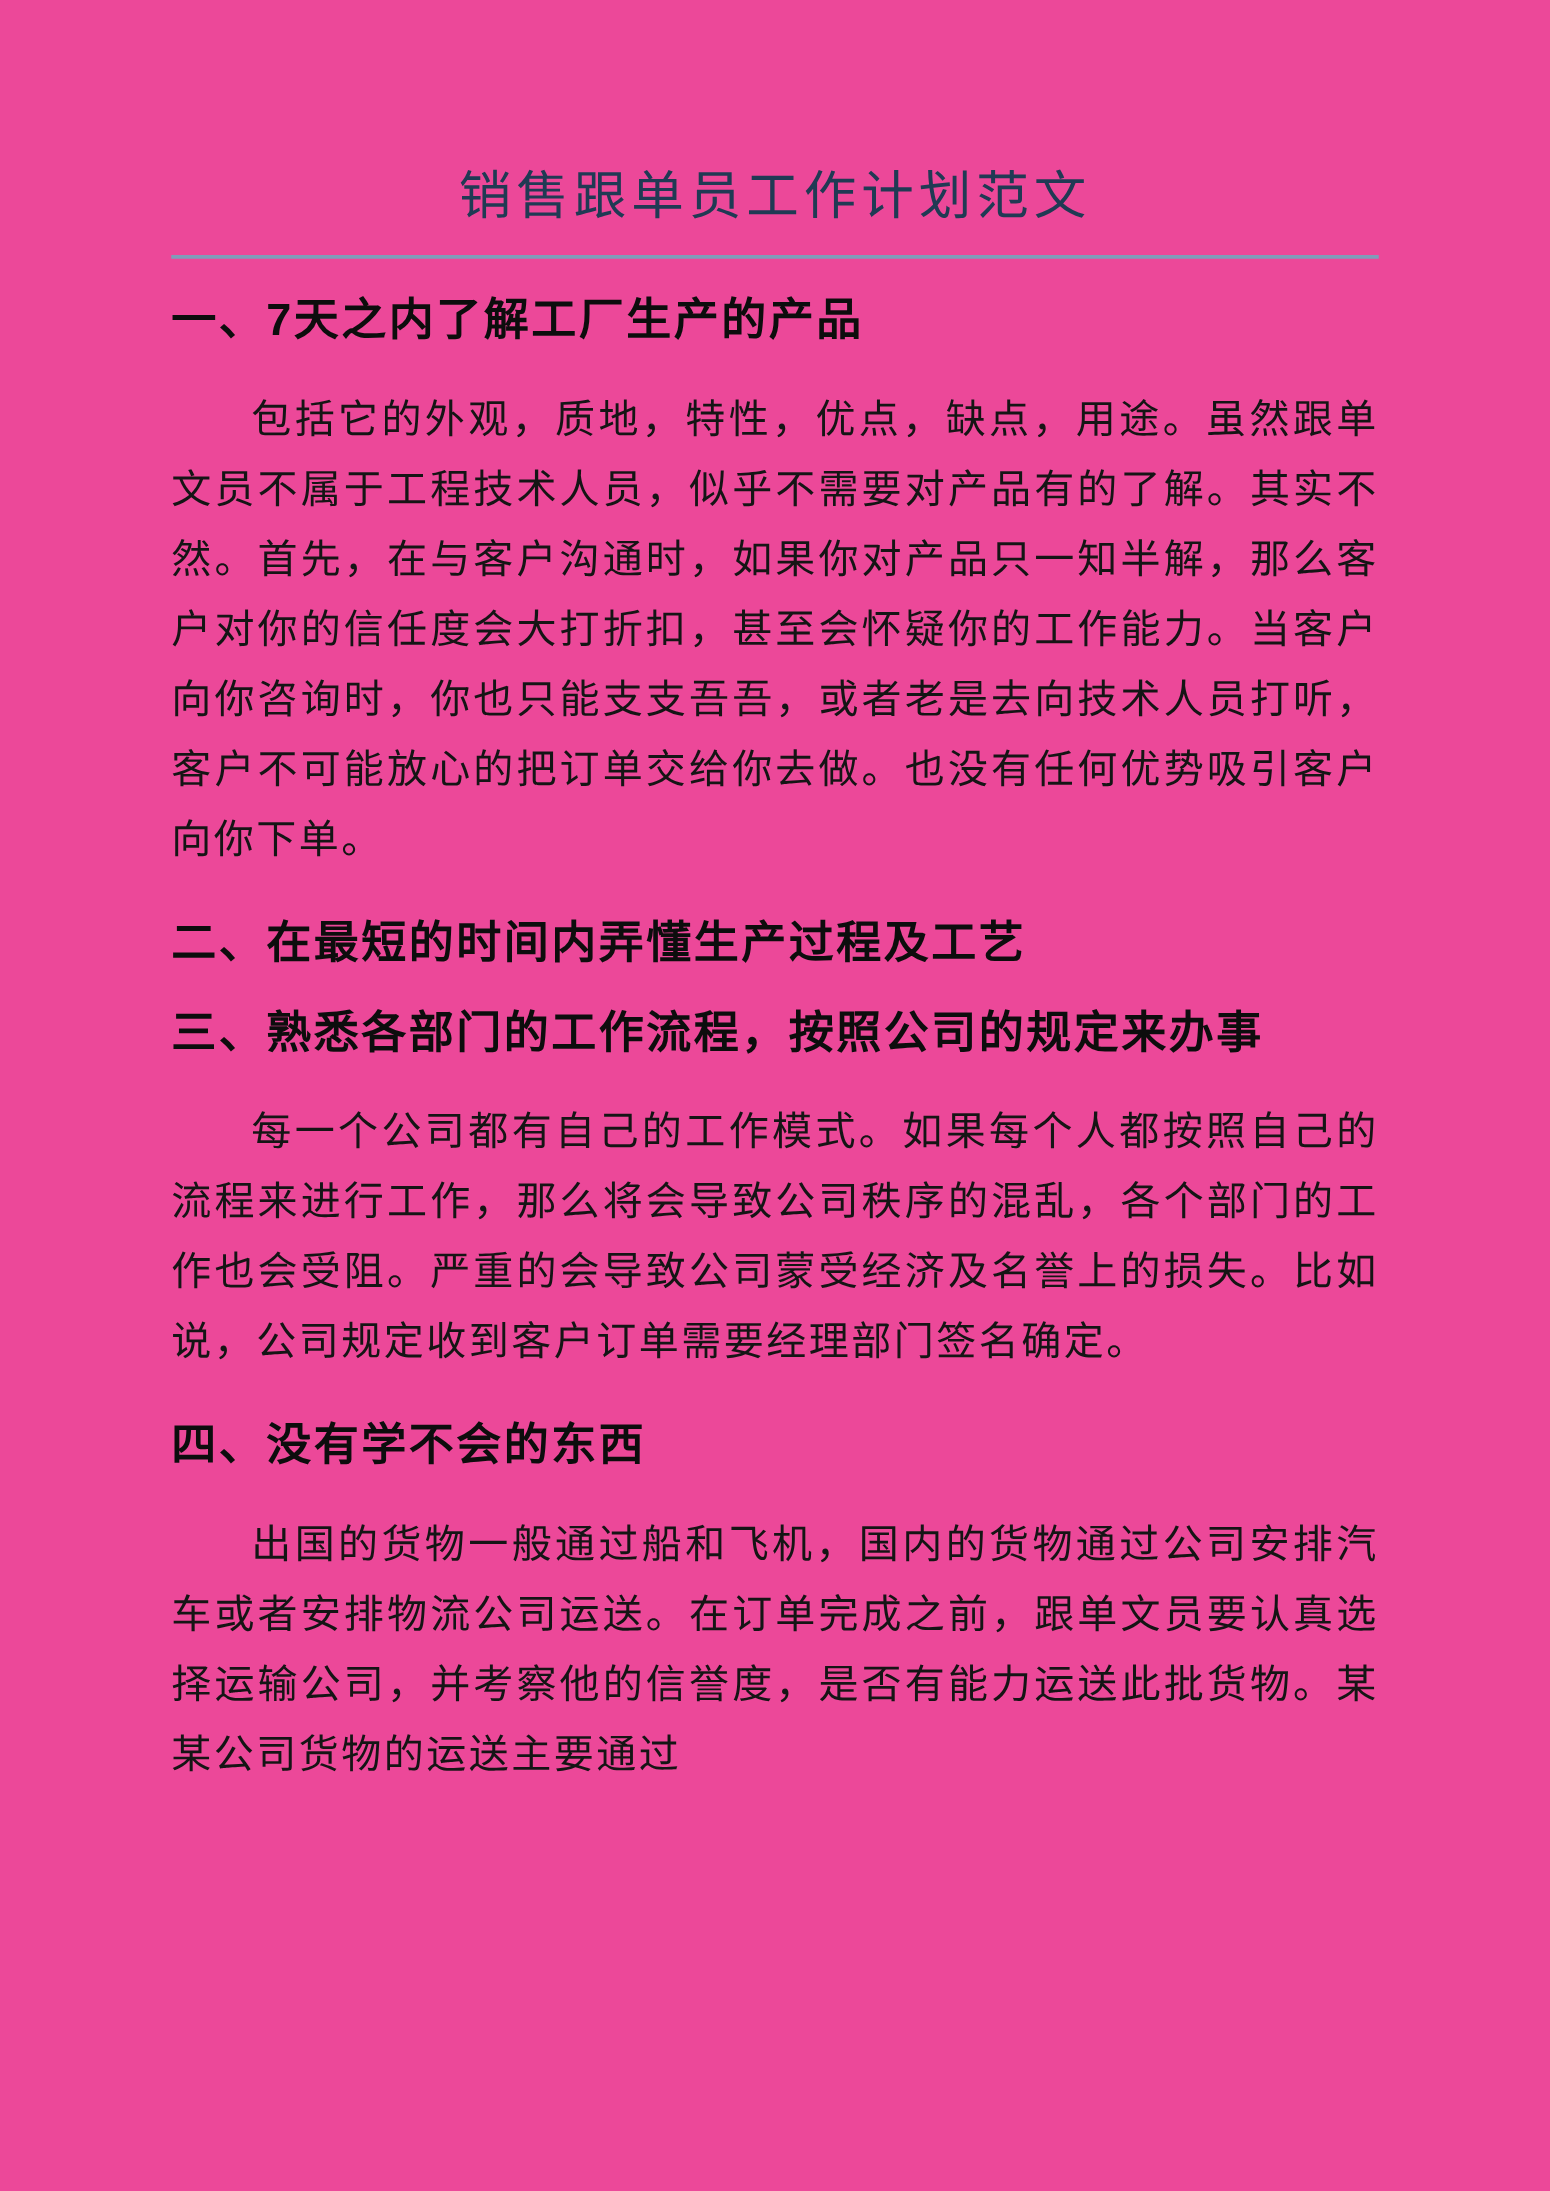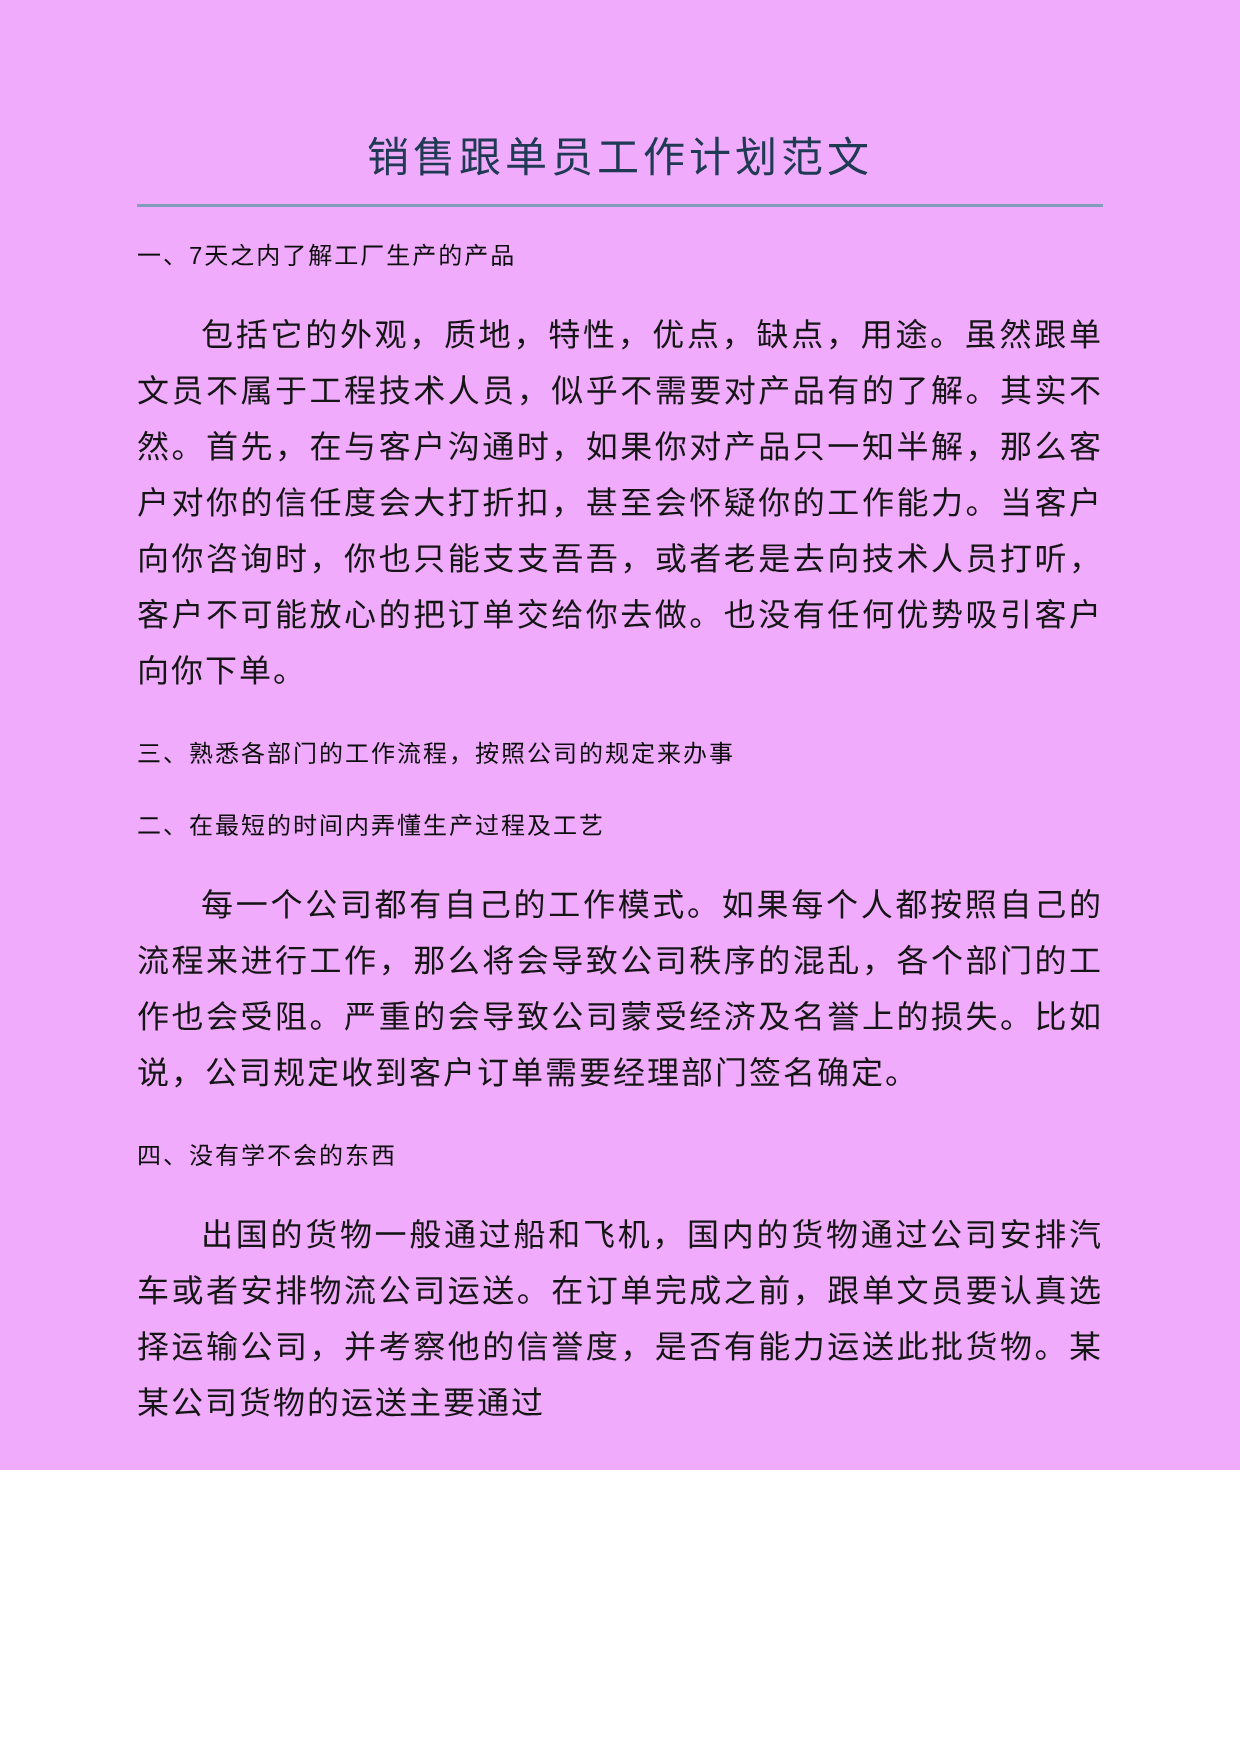--- a/index.html
+++ b/index.html
@@ -10,45 +10,45 @@
   body {
     width: 1240px;
     height: 1753px;
     overflow: hidden;
     font-family: "Liberation Serif", "DejaVu Serif", serif;
     color: #1a1a1a;
   }
   .page {
     box-sizing: border-box;
     width: 1240px;
-    height: 1470px;
+    height: 1753px;
     padding: 134px 137px 0 137px;
-    background: #f0abfc;
+    background: #ec4899;
   }
   .doc-title {
     margin: 0;
     font-size: 42px;
     line-height: 48px;
     font-weight: 400;
     letter-spacing: 4px;
     text-align: center;
     color: #203a54;
     font-family: "Liberation Serif", "DejaVu Serif", serif;
   }
   .title-rule {
     border: none;
     border-top: 3px solid #7f9db9;
     height: 0;
     margin: 22px 0 0 0;
   }
   .section-heading {
     margin: 38px 0 0 0;
-    font-size: 24px;
+    font-size: 36px;
     line-height: 34px;
-    font-weight: 400;
+    font-weight: 700;
     letter-spacing: 2px;
     color: #0d0d0d;
     font-family: "Liberation Sans", "DejaVu Sans", sans-serif;
   }
   .title-rule + .section-heading {
     margin-top: 32px;
   }
   .body-paragraph {
     margin: 34px 0 0 0;
     font-size: 32px;
@@ -70,23 +70,23 @@
 
   <h1 class="doc-title">销售跟单员工作计划范文</h1>
 
   <hr class="title-rule">
 
   <h2 class="section-heading">一、7天之内了解工厂生产的产品</h2>
 
   <p class="body-paragraph">包括它的外观，质地，特性，优点，缺点，用途。虽然跟单文员不属于工程技术人员，似乎不需要对产品有的了解。其实不然。首先，在与客户沟通时，如果你对产品只一知半解，那么客户对你的信任度会大打折扣，甚至会怀疑你的工作能力。当客户向你咨询时，你也只能支支吾吾，或者老是去向技术人员打听，客户不可能放心的把订单交给你去做。也没有任何优势吸引客户向你下单。</p>
 
 
+  <h2 class="section-heading">二、在最短的时间内弄懂生产过程及工艺</h2>
+
   <h2 class="section-heading">三、熟悉各部门的工作流程，按照公司的规定来办事</h2>
-
-  <h2 class="section-heading">二、在最短的时间内弄懂生产过程及工艺</h2>
 
   <p class="body-paragraph">每一个公司都有自己的工作模式。如果每个人都按照自己的流程来进行工作，那么将会导致公司秩序的混乱，各个部门的工作也会受阻。严重的会导致公司蒙受经济及名誉上的损失。比如说，公司规定收到客户订单需要经理部门签名确定。</p>
 
   <h2 class="section-heading">四、没有学不会的东西</h2>
 
   <p class="body-paragraph">出国的货物一般通过船和飞机，国内的货物通过公司安排汽车或者安排物流公司运送。在订单完成之前，跟单文员要认真选择运输公司，并考察他的信誉度，是否有能力运送此批货物。某某公司货物的运送主要通过</p>
 
 </div>
 
 </body></html>

